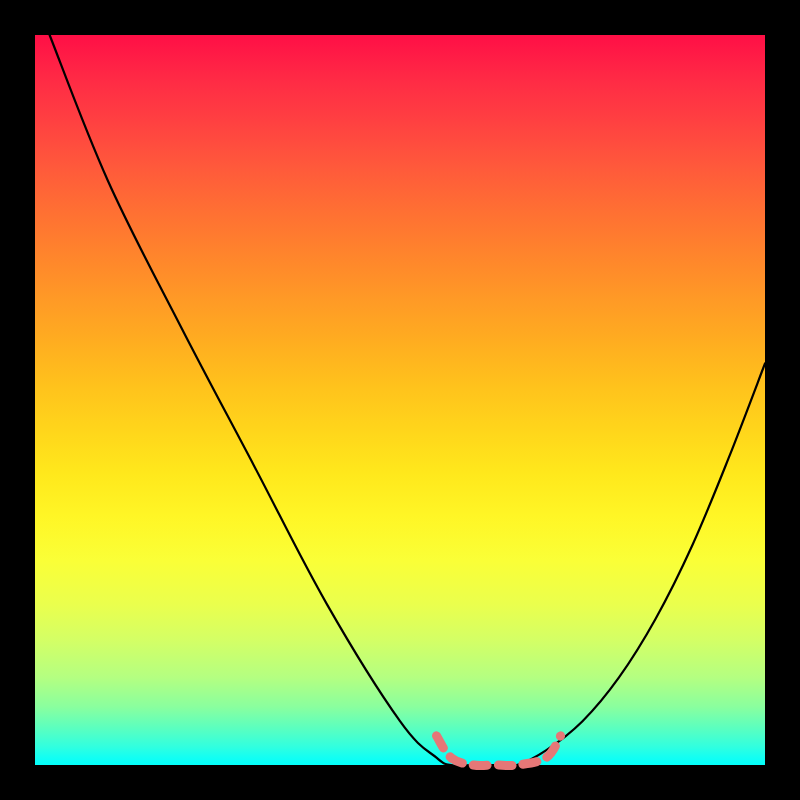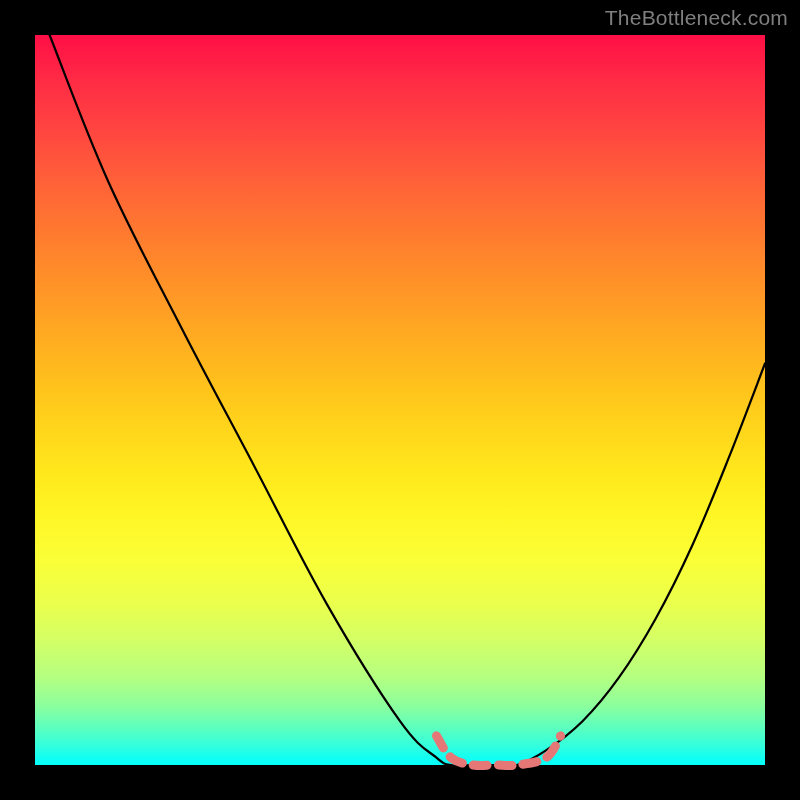--- a/index.html
+++ b/index.html
@@ -78,21 +78,20 @@
     stroke-width: 9;
     stroke-linecap: round;
     stroke-linejoin: round;
     stroke-dasharray: 14 11;
   }
 </style>
 </head>
 <body>
 
 <div class="frame">
-  <div class="watermark">TheBottleneck.com</div>
 
   <div class="plot-area">
     <svg class="curve" viewBox="0 0 730 730" preserveAspectRatio="none">
       <path id="main-curve" class="black-line" d="M 14.60 0.00 C 25.11 26.28, 49.35 93.44, 73.00 146.00 C 96.65 198.56, 119.72 240.75, 146.00 292.00 C 172.28 343.25, 192.72 380.77, 219.00 430.70 C 245.28 480.63, 265.72 523.41, 292.00 569.40 C 318.28 615.39, 345.29 658.61, 365.00 686.20 C 384.71 713.79, 392.30 714.82, 401.50 722.70 C 410.70 730.58, 409.53 728.69, 416.10 730.00 C 422.67 731.31, 430.12 730.00, 438.00 730.00 C 445.88 730.00, 452.02 730.00, 459.90 730.00 C 467.78 730.00, 472.60 732.63, 481.80 730.00 C 491.00 727.37, 499.17 723.28, 511.00 715.40 C 522.83 707.52, 534.36 699.34, 547.50 686.20 C 560.64 673.06, 570.86 660.80, 584.00 642.40 C 597.14 624.00, 607.36 607.65, 620.50 584.00 C 633.64 560.35, 643.86 539.91, 657.00 511.00 C 670.14 482.09, 680.36 456.25, 693.50 423.40 C 706.64 390.55, 723.43 345.58, 730.00 328.50"></path>
       <path id="marker-curve" class="salmon-line" d="M 401.50 700.80 C 404.13 704.74, 409.53 717.44, 416.10 722.70 C 422.67 727.96, 430.12 728.69, 438.00 730.00 C 445.88 731.31, 452.02 730.00, 459.90 730.00 C 467.78 730.00, 472.60 731.31, 481.80 730.00 C 491.00 728.69, 503.12 727.96, 511.00 722.70 C 518.88 717.44, 522.97 704.74, 525.60 700.80"></path>
     </svg>
   </div>
 </div>
 
 </body></html>

